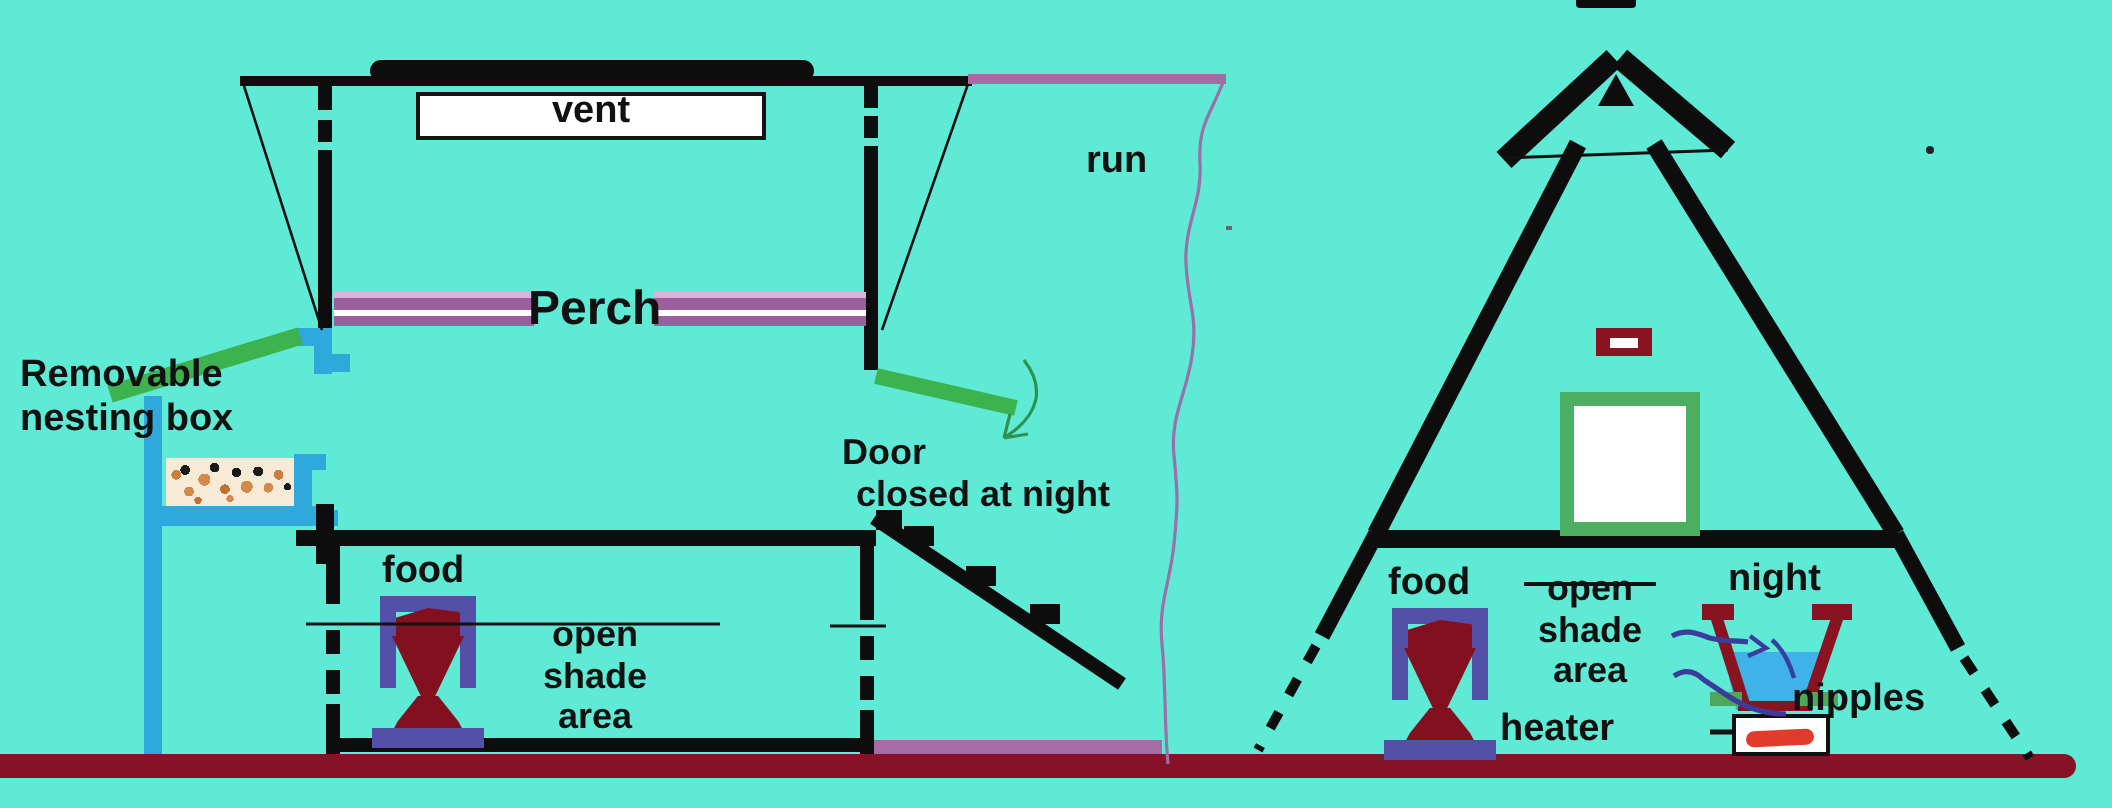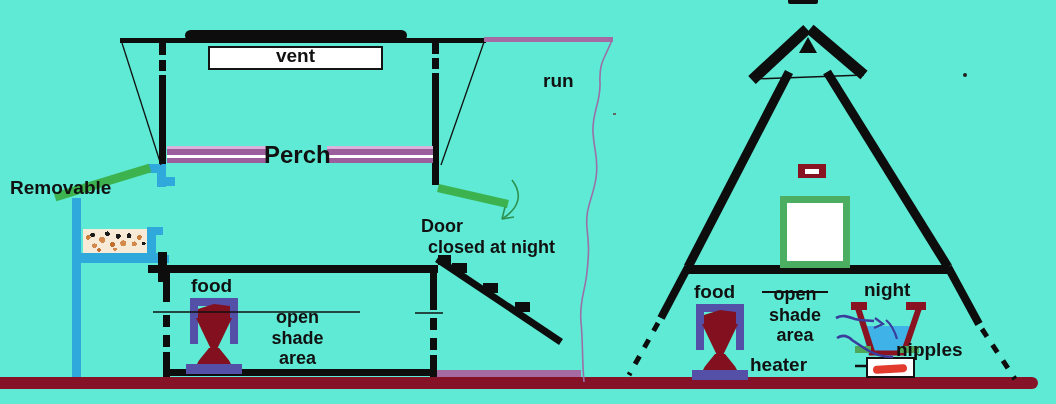--- a/index.html
+++ b/index.html
@@ -72,20 +72,21 @@
   <div class="abs perch" style="left:167px;top:146px;width:100px;"></div>
   <div class="abs perch" style="left:327px;top:146px;width:106px;"></div>
   <div class="lbl f20 center" style="left:264px;top:141px;width:64px;">Perch</div>
 
   <div class="abs cyan shape3" style="left:148px;top:164px;width:14px;height:9px;"></div>
   <div class="abs cyan shape3" style="left:157px;top:164px;width:9px;height:23px;"></div>
   <div class="abs cyan shape3" style="left:164px;top:177px;width:11px;height:9px;"></div>
 
   <div class="lbl f19" style="left:10px;top:129px;margin-top:48px;">
     <div>Removable</div>
+    <div>nesting box</div>
   </div>
   <div class="abs cyan shape" style="left:72px;top:198px;width:9px;height:184px;"></div>
   <div class="abs cyan shape" style="left:72px;top:253px;width:89px;height:10px;"></div>
   <div class="abs cyan shape" style="left:147px;top:227px;width:9px;height:36px;"></div>
   <div class="abs cyan shape" style="left:147px;top:227px;width:16px;height:8px;"></div>
   <div class="abs cyan shape" style="left:161px;top:255px;width:8px;height:8px;"></div>
   <div class="abs bedding" style="left:83px;top:229px;width:64px;height:24px;"></div>
 
   <div class="abs ink shape" style="left:148px;top:265px;width:290px;height:8px;"></div>
   <div class="abs ink shape" style="left:158px;top:252px;width:9px;height:30px;"></div>

